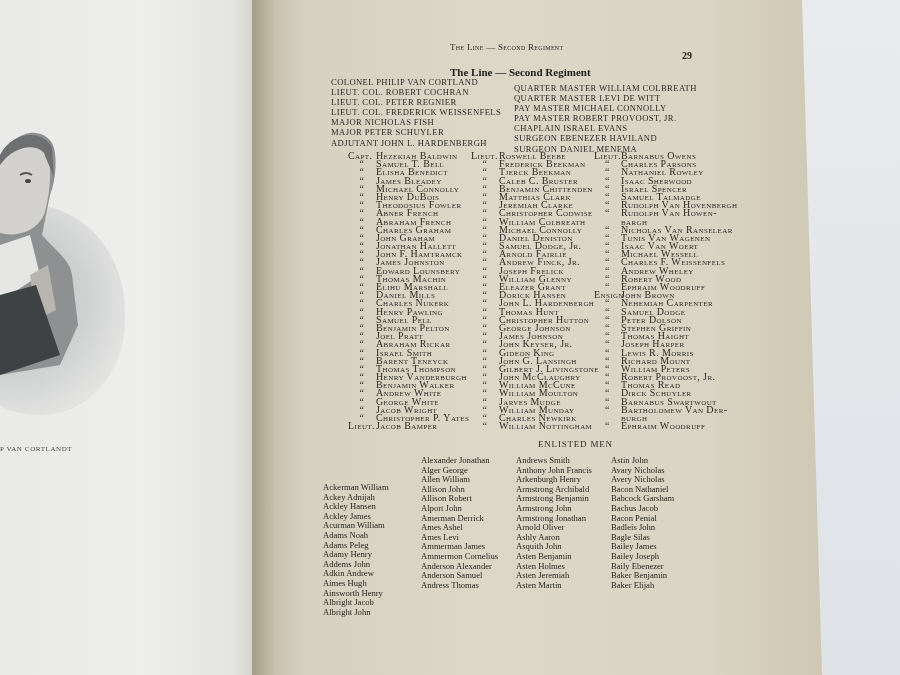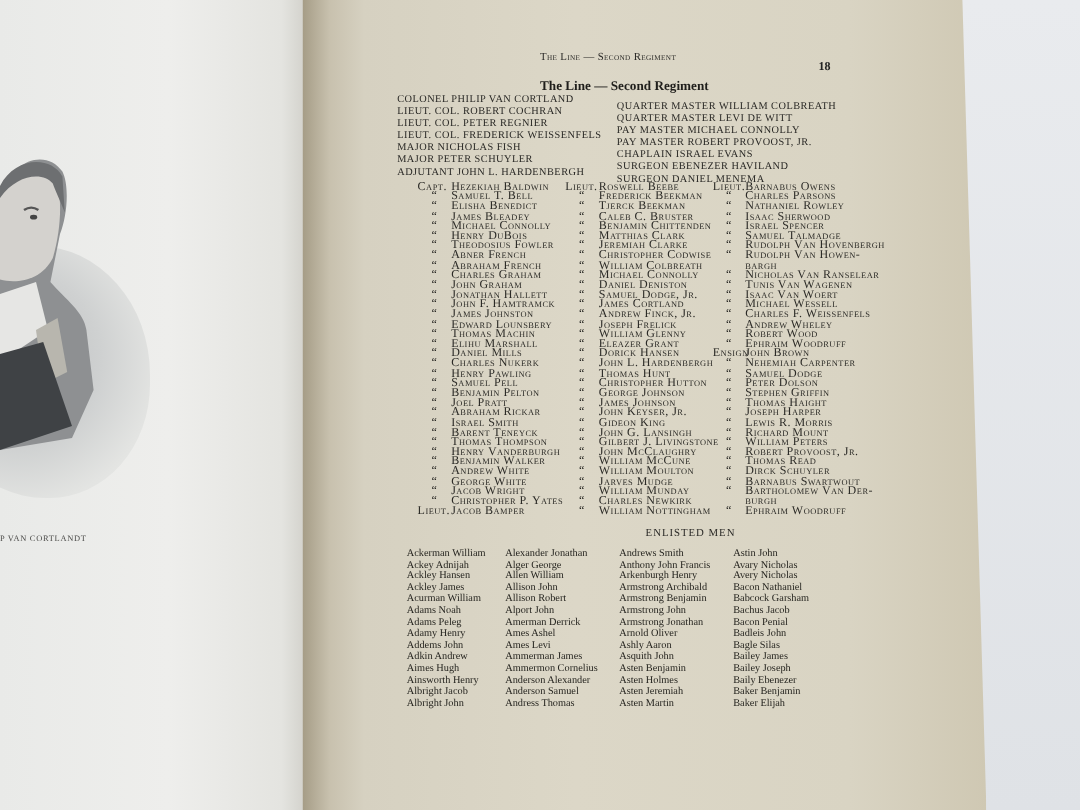--- a/index.html
+++ b/index.html
@@ -50,21 +50,21 @@
   .roster .rk.t { text-align:left; }
   .roster.c1 { left:331px; }
   .roster.c2 { left:454px; }
   .roster.c3 { left:577px; }
   .roster.c3 .rk { width:27px; }
   .enlisted-title {
     position:absolute; left:503px; top:439px; font-size:9px; color:#2a2926; letter-spacing:0.8px;margin-left:35px;
   }
   .enl { position:absolute; top:456px; font-size:8.6px; line-height:9.6px; color:#25241f; }
   .enl div { white-space:nowrap; height:9.6px; }
-  .enl.c1 { left:339px; }
+  .enl.c1 { left:323px;margin-top:27px; }
   .enl.c2 { left:421px; }
   .enl.c3 { left:516px; }
   .enl.c4 { left:611px; }
 </style>
 </head>
 <body>
 
 <div class="bg-right"></div>
 
 <div class="left-page">
@@ -78,21 +78,21 @@
     <path d="M0,120 L30,110 L40,150 L10,170 L0,170 Z" fill="#e6e6e4"></path>
     <path d="M30,150 L48,140 L56,185 L36,195 Z" fill="#b8b6ae"></path>
     <path d="M0,170 L36,160 L60,230 L0,250 Z" fill="#3f4245"></path>
   </svg>
   <div class="caption">P VAN CORTLANDT</div>
 </div>
 
 <div class="right-page"></div>
 
 <div class="running-head">The Line — Second Regiment</div>
-<div class="page-number">18</div>
+<div class="page-number">29</div>
 <div class="section-title">The Line — Second Regiment</div>
 
 <div class="officers l">
   <div>Colonel Philip Van Cortland</div>
   <div>Lieut. Col. Robert Cochran</div>
   <div>Lieut. Col. Peter Regnier</div>
   <div>Lieut. Col. Frederick Weissenfels</div>
   <div>Major Nicholas Fish</div>
   <div>Major Peter Schuyler</div>
   <div>Adjutant John L. Hardenbergh</div>
@@ -289,21 +289,21 @@
     <div class="row">
       <span class="rk">“</span>
       <span>Daniel Deniston</span>
     </div>
     <div class="row">
       <span class="rk">“</span>
       <span>Samuel Dodge, Jr.</span>
     </div>
     <div class="row">
       <span class="rk">“</span>
-      <span>James Cortland</span>
+      <span>Arnold Fairlie</span>
     </div>
     <div class="row">
       <span class="rk">“</span>
       <span>Andrew Finck, Jr.</span>
     </div>
     <div class="row">
       <span class="rk">“</span>
       <span>Joseph Frelick</span>
     </div>
     <div class="row">

